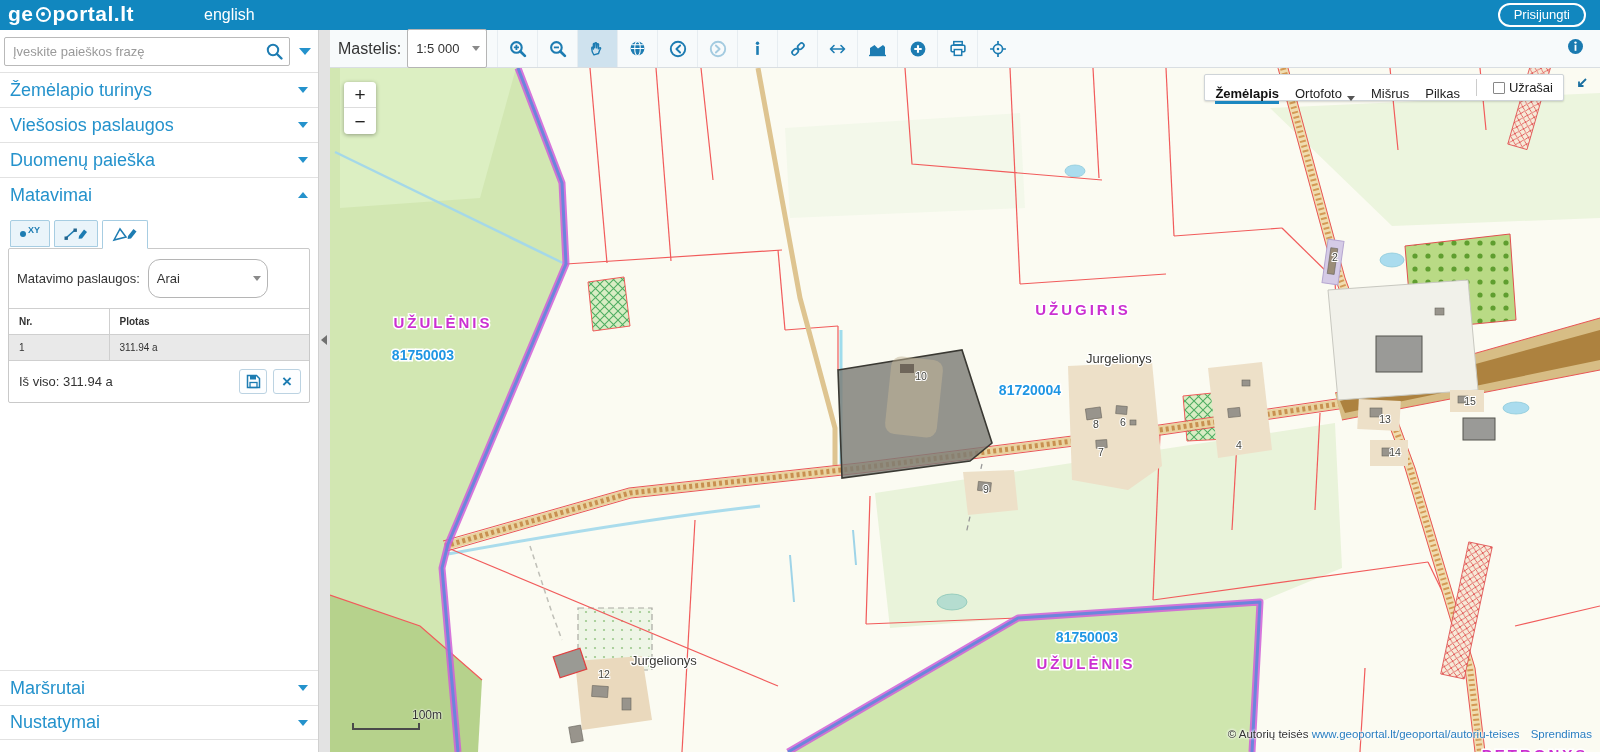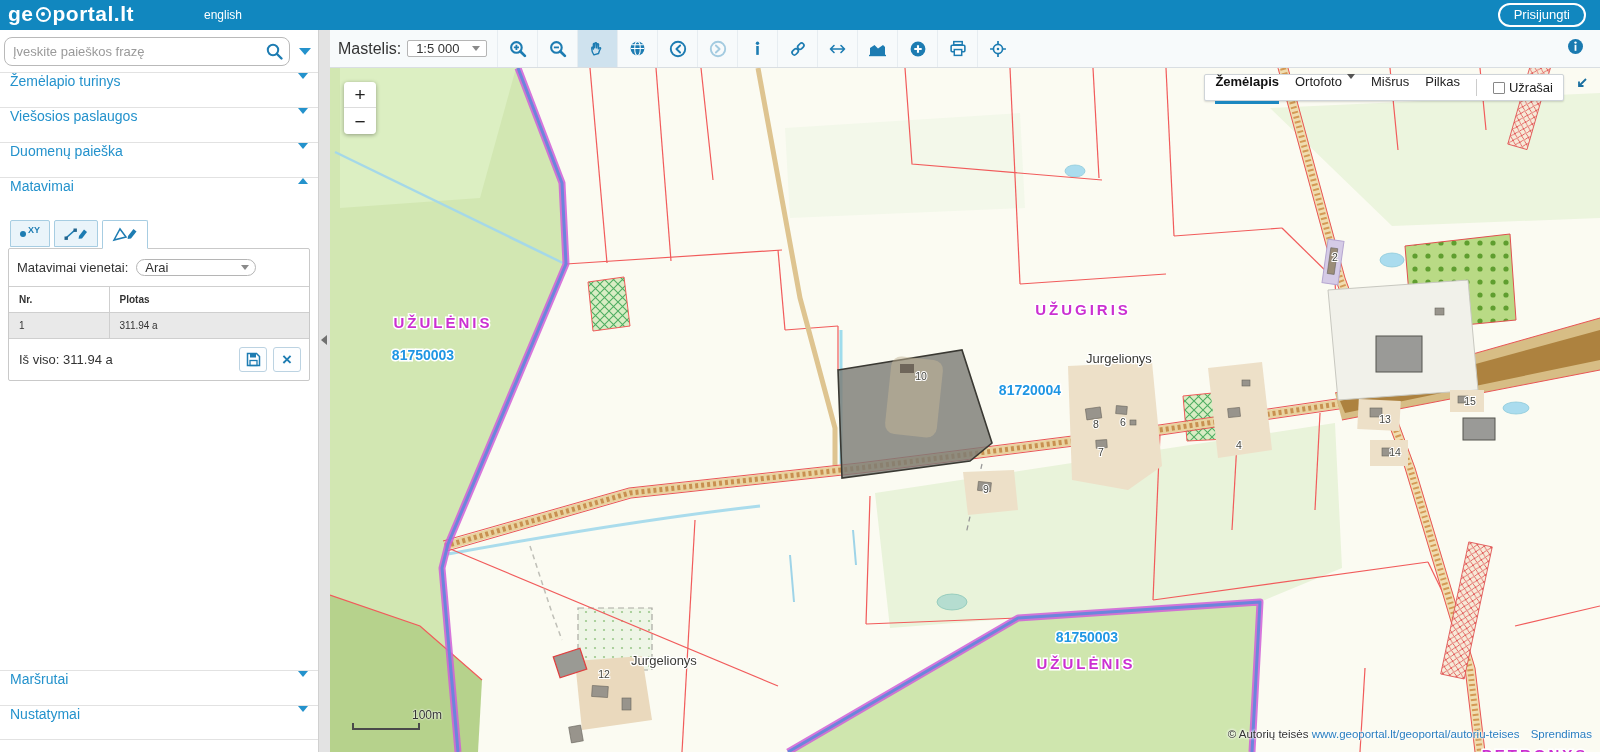--- a/index.html
+++ b/index.html
@@ -4,47 +4,47 @@
 <style>
   * { margin:0; padding:0; box-sizing:border-box; }
   html,body { width:1600px; height:752px; overflow:hidden; font-family:"Liberation Sans", sans-serif; background:#fff; }
   #app { position:relative; width:1600px; height:752px; display:flex; flex-direction:column; }
 
   
   .header { height:30px; background:#1187bf; display:flex; align-items:center; color:#fff; flex:0 0 30px; }
   .logo { font-size:21px; font-weight:bold; letter-spacing:.5px; padding:0 10px 2px 8px; display:flex; align-items:center; gap:1px; }
   .logo .ring { width:15px; height:15px; border:2.5px solid #fff; border-radius:50%; display:inline-block; position:relative; margin:0 1px; }
   .logo .ring::after { content:""; position:absolute; left:3px; top:3px; width:4px; height:4px; background:#fff; border-radius:50%; }
-  .lang { font-size:12px; margin-left:60px; cursor:pointer;text-align:center; }
+  .lang { font-size:16px; margin-left:60px; cursor:pointer;text-align:center; }
   .login { margin-left:auto; margin-right:14px; border:2px solid #fff; border-radius:14px; padding:2px 14px 3px; font-size:13px; background:transparent; color:#fff; cursor:pointer; }
 
   .body { flex:1; display:flex; min-height:0; }
 
   
   .sidebar { width:318px; background:#fff; display:flex; flex-direction:column; font-size:14px; }
   .search-row { padding:7px 4px 6px 4px; display:flex; align-items:center; }
   .search-box { position:relative; width:286px; }
-  .search-box input { width:100%; height:29px; border:1px solid #b9b9b9; border-radius:8px; padding:0 30px 0 8px; font-size:13px; color:#333; font-family:"Liberation Sans",sans-serif; }
+  .search-box input { width:100%; height:29px; border:1px solid #b9b9b9; border-radius:2px; padding:0 30px 0 8px; font-size:13px; color:#333; font-family:"Liberation Sans",sans-serif; }
   .search-box input::placeholder { color:#9a9a9a; }
   .search-ic { position:absolute; right:6px; top:5px; }
   .sb-caret { margin-left:9px; width:0; height:0; border-left:6px solid transparent; border-right:6px solid transparent; border-top:7px solid #2492cc; cursor:pointer; }
-  .acc-row { border-top:1px solid #e2e2e2; height:35px; display:flex; padding:0 10px; color:#2492cc; font-size:14px; cursor:pointer; }
+  .acc-row { border-top:1px solid #e2e2e2; height:35px; display:flex; align-items:center; padding:0 10px; color:#2492cc; font-size:18px; cursor:pointer; }
   .acc-row .lbl { flex:1; }
   .car-dn { width:0; height:0; border-left:5.5px solid transparent; border-right:5.5px solid transparent; border-top:6.5px solid #2492cc; }
   .car-up { width:0; height:0; border-left:5.5px solid transparent; border-right:5.5px solid transparent; border-bottom:6.5px solid #2492cc; }
 
   .measure { padding:8px 8px 16px 8px; }
   .tabs { display:flex; gap:4px; padding-left:2px; }
   .tab { height:27px; min-width:40px; padding:0 8px; display:flex; align-items:center; justify-content:center; border:1px solid #a7cde2; background:#eaf4fa; border-radius:2px 2px 0 0; cursor:pointer; }
   .tab.active { background:#fff; height:29px; border-bottom-color:#fff; }
   .xy-dot { width:6px; height:6px; border-radius:50%; background:#1d7cb2; display:inline-block; margin-right:2px; }
   .xy-txt { font-size:9px; color:#1d7cb2; font-weight:bold; position:relative; top:-4px; }
   .panel { border:1px solid #c9c9c9; border-radius:2px; margin-top:-1px; background:#fff; }
   .units-row { display:flex; align-items:center; padding:10px 8px; font-size:13px; color:#333; }
-  .sel { border:1px solid #b5b5b5; border-radius:2px; background:#fff; height:17px; display:flex; align-items:center; padding:0 6px 0 8px; font-size:13px; color:#333; cursor:pointer; }
+  .sel { border:1px solid #b5b5b5; border-radius:2px; background:#fff; height:39px; display:flex; align-items:center; padding:0 6px 0 8px; font-size:13px; color:#333; cursor:pointer; }
   .sel .scaret { margin-left:auto; width:0; height:0; border-left:4.5px solid transparent; border-right:4.5px solid transparent; border-top:5.5px solid #8a8a8a; }
   .units-row .sel { width:120px; margin-left:8px;border-radius:12px; }
   table.mtab { width:100%; border-collapse:collapse; font-size:10px; color:#333; }
   table.mtab th, table.mtab td { border:1px solid #cfcfcf; border-left:none; border-right:none; text-align:left; padding:7px 10px; }
   table.mtab th:first-child, table.mtab td:first-child { width:100px; border-right:1px solid #cfcfcf; }
   table.mtab th { font-weight:bold; }
   table.mtab td { background:#e9e9e9; }
   .total-row { display:flex; align-items:center; padding:8px 8px 8px 10px; font-size:13px; color:#333; }
   .icon-btns { margin-left:auto; display:flex; gap:6px; }
   .ibtn { width:28px; height:25px; border:1px solid #bcd3e2; border-radius:3px; background:#fdfeff; display:flex; align-items:center; justify-content:center; cursor:pointer; }
@@ -75,21 +75,21 @@
   svg text.ml-cad { font:bold 14px "Liberation Sans",sans-serif; fill:#1f96e3; text-anchor:middle; paint-order:stroke; stroke:#ffffff; stroke-width:3px; }
   svg text.ml-name { font:13px "Liberation Sans",sans-serif; fill:#3a3a35; text-anchor:middle; paint-order:stroke; stroke:#ffffff; stroke-width:2.5px; }
   svg text.ml-hn { font:10.5px "Liberation Sans",sans-serif; fill:#45453f; text-anchor:middle; paint-order:stroke; stroke:#ffffff; stroke-width:2px; }
 
   
   .zoomctrl { position:absolute; left:14px; top:14px; width:32px; border-radius:4px; box-shadow:0 1px 4px rgba(0,0,0,.35); overflow:hidden; }
   .zbtn { width:32px; height:26px; background:#fff; border:none; border-bottom:1px solid #ddd; font-size:19px; color:#222; line-height:1; cursor:pointer; font-family:"Liberation Sans",sans-serif; }
   .zbtn:last-child { border-bottom:none; }
 
   .basemap { position:absolute; top:6px; right:36px; height:27px; background:#fff; border:1px solid #cfd4d8; border-radius:2px; display:flex; align-items:center; padding:0 10px; gap:16px; font-size:13px; color:#222; box-shadow:0 1px 2px rgba(0,0,0,.15); }
-  .bm-item { cursor:pointer; height:33px; display:flex; align-items:flex-start; gap:5px; border-bottom:3px solid transparent; padding-top:3px; }
+  .bm-item { cursor:pointer; height:33px; display:flex; align-items:flex-end; gap:5px; border-bottom:3px solid transparent; padding-top:3px; }
   .bm-item.active { color:#111; border-bottom-color:#1b87c0; font-weight:bold; }
   .bm-carat { width:0; height:0; border-left:4.5px solid transparent; border-right:4.5px solid transparent; border-top:5px solid #555; }
   .bm-div { width:1px; height:17px; background:#ccc; }
   .bm-check { display:flex; align-items:center; gap:4px; cursor:pointer; }
   .bm-check .cb { width:12px; height:12px; border:1px solid #888; background:#fff; border-radius:1px; }
   .corner-ic { position:absolute; top:8px; right:12px; cursor:pointer; }
 
   .scalebar { position:absolute; left:22px; bottom:22px; }
   .scalebar .bar { width:68px; height:7px; border-left:2px solid #4a4a4a; border-right:2px solid #4a4a4a; border-bottom:2px solid #4a4a4a; }
   .scalebar .txt { position:absolute; right:-22px; top:-15px; font-size:12px; color:#333; text-shadow:0 0 2px #fff,0 0 2px #fff; }
@@ -162,21 +162,21 @@
           </div>
           <div class="tab active">
             <svg width="28" height="17" viewBox="0 0 28 17">
               <path d="M3,14 L9,3 L15,11 Z" fill="none" stroke="#1d7cb2" stroke-width="1.5"></path>
               <path d="M17,10 L22.5,3 L25.5,5.5 L20,12.6 L16.6,13 Z" fill="#1d7cb2"></path>
             </svg>
           </div>
         </div>
         <div class="panel">
           <div class="units-row">
-            <span>Matavimai vienetai:</span>
+            <span>Matavimo paslaugos:</span>
             <div class="sel">
               <span>Arai</span>
               <span class="scaret"></span>
             </div>
           </div>
           <table class="mtab">
             <tbody>
                 <tr>
               <th>Nr.</th>
               <th>Plotas</th>

